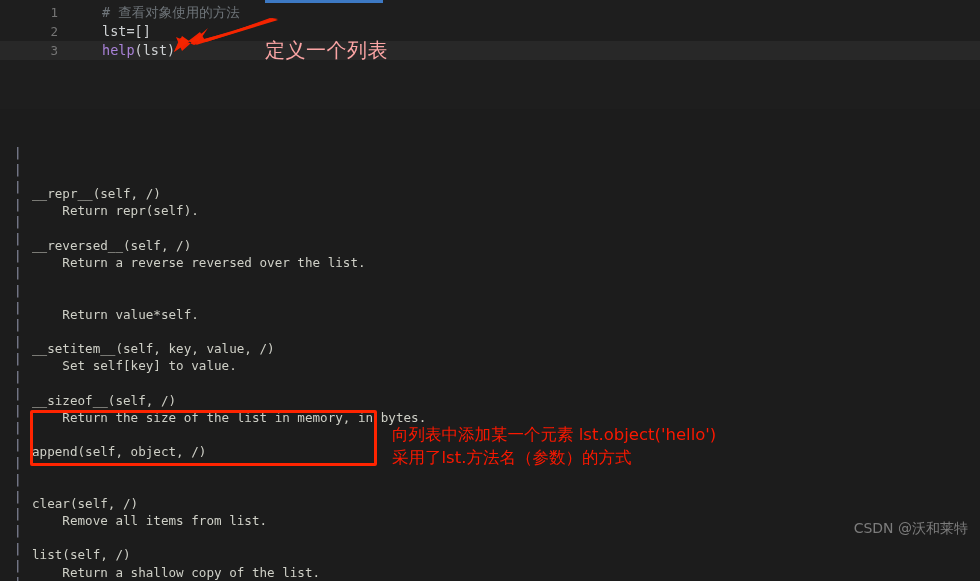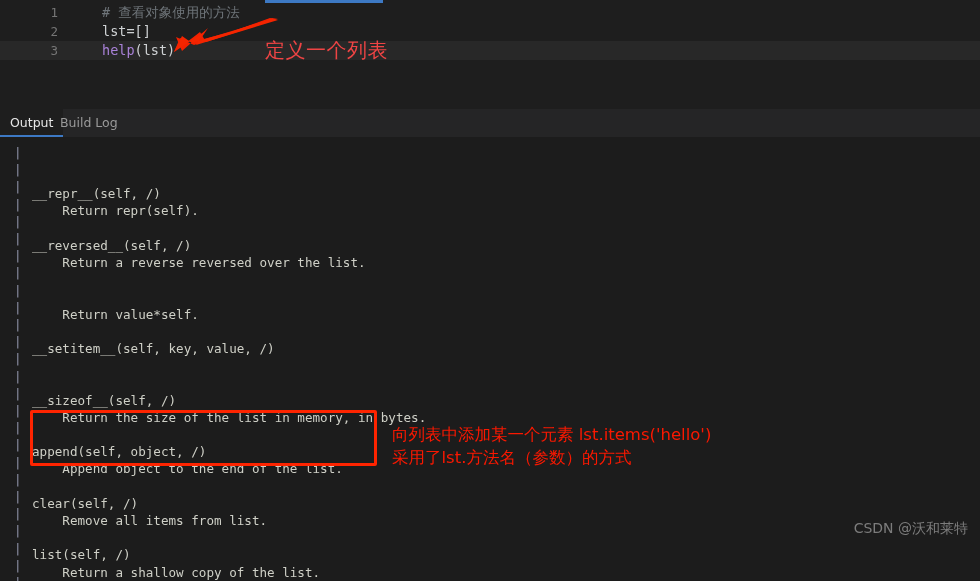--- a/index.html
+++ b/index.html
@@ -34,21 +34,21 @@
   .c-comment { color:#6e7479; }
   .c-plain   { color:#cfd2d4; }
   .c-builtin { color:#a982d8; }
   .c-punct   { color:#cfd2d4; }
 
   
   .arrow-svg { position:absolute; left:160px; top:18px; width:120px; height:42px; pointer-events:none; }
 
   .anno-editor {
     position:absolute; left:265px; top:38px;
-    color:#ef4444; font-size:20px; line-height:24px;
+    color:#fca5a5; font-size:20px; line-height:24px;
     font-family:"DejaVu Sans", sans-serif; white-space:nowrap;
     letter-spacing:0.5px;
   }
 
   
   .tabbar {
     position:absolute; left:0; top:109px; width:980px; height:28px;
     background:#252526;
   }
   .tab {
@@ -112,55 +112,51 @@
 
     <svg class="arrow-svg" viewBox="0 0 120 42">
       <polygon points="116,2 40,22 48,10 22,33 16,19 34,27 110,0" fill="#f22100"></polygon>
       <polygon points="118,1 46,24 40,14 14,34 20,20 36,26 112,0" fill="#f22100"></polygon>
       <path d="M118,2 L36,27 L44,14 L14,34 L22,18 L32,25 L112,1 Z" fill="#f42500"></path>
     </svg>
 
     <div class="anno-editor">定义一个列表</div>
   </div>
 
-  <div class="tabbar">
-    <div class="tab active" id="tab-output">Output</div>
-    <div class="tab" id="tab-buildlog">Build Log</div>
-  </div>
 
   <div class="output">
     <div id="out-lines">
         <div class="out-line" style="top: 7px;"><span class="bar">|</span></div>
         <div class="out-line" style="top: 24.2px;"><span class="bar">|</span><span class="body-txt">__repr__(self, /)</span></div>
         <div class="out-line" style="top: 41.4px;"><span class="bar">|</span><span class="body-txt">    Return repr(self).</span></div>
         <div class="out-line" style="top: 58.6px;"><span class="bar">|</span></div>
         <div class="out-line" style="top: 75.8px;"><span class="bar">|</span><span class="body-txt">__reversed__(self, /)</span></div>
         <div class="out-line" style="top: 93px;"><span class="bar">|</span><span class="body-txt">    Return a reverse reversed over the list.</span></div>
         <div class="out-line" style="top: 110.2px;"><span class="bar">|</span></div>
         <div class="out-line" style="top: 127.4px;"><span class="bar">|</span></div>
         <div class="out-line" style="top: 144.6px;"><span class="bar">|</span><span class="body-txt">    Return value*self.</span></div>
         <div class="out-line" style="top: 161.8px;"><span class="bar">|</span></div>
         <div class="out-line" style="top: 179px;"><span class="bar">|</span><span class="body-txt">__setitem__(self, key, value, /)</span></div>
-        <div class="out-line" style="top: 196.2px;"><span class="bar">|</span></div>
+        <div class="out-line" style="top: 196.2px;"><span class="bar">|</span><span class="body-txt">    Set self[key] to value.</span></div>
         <div class="out-line" style="top: 213.4px;"><span class="bar">|</span></div>
         <div class="out-line" style="top: 230.6px;"><span class="bar">|</span><span class="body-txt">__sizeof__(self, /)</span></div>
         <div class="out-line" style="top: 247.8px;"><span class="bar">|</span><span class="body-txt">    Return the size of the list in memory, in bytes.</span></div>
         <div class="out-line" style="top: 265px;"><span class="bar">|</span></div>
         <div class="out-line" style="top: 282.2px;"><span class="bar">|</span><span class="body-txt">append(self, object, /)</span></div>
-        <div class="out-line" style="top: 299.4px;"><span class="bar">|</span><span class="body-txt">    Append object to the end of the list.</span></div>
+        <div class="out-line" style="top: 299.4px;"><span class="bar">|</span></div>
         <div class="out-line" style="top: 316.6px;"><span class="bar">|</span></div>
         <div class="out-line" style="top: 333.8px;"><span class="bar">|</span><span class="body-txt">clear(self, /)</span></div>
         <div class="out-line" style="top: 351px;"><span class="bar">|</span><span class="body-txt">    Remove all items from list.</span></div>
         <div class="out-line" style="top: 368.2px;"><span class="bar">|</span></div>
         <div class="out-line" style="top: 385.4px;"><span class="bar">|</span><span class="body-txt">list(self, /)</span></div>
         <div class="out-line" style="top: 402.6px;"><span class="bar">|</span><span class="body-txt">    Return a shallow copy of the list.</span></div>
         <div class="out-line" style="top: 419.8px;"><span class="bar">|</span></div>
         <div class="out-line" style="top: 437px;"><span class="bar">|</span><span class="body-txt">count(self, value, /)</span></div>
       </div>
   </div>
 
   <div class="redbox"></div>
 
-  <div class="anno-out" id="anno-out-1">向列表中添加某一个元素 lst.items('hello')</div>
+  <div class="anno-out" id="anno-out-1">向列表中添加某一个元素 lst.object('hello')</div>
   <div class="anno-out" id="anno-out-2">采用了lst.方法名（参数）的方式</div>
 
   <div class="watermark">CSDN @沃和莱特</div>
 </div>
 
 </body></html>

